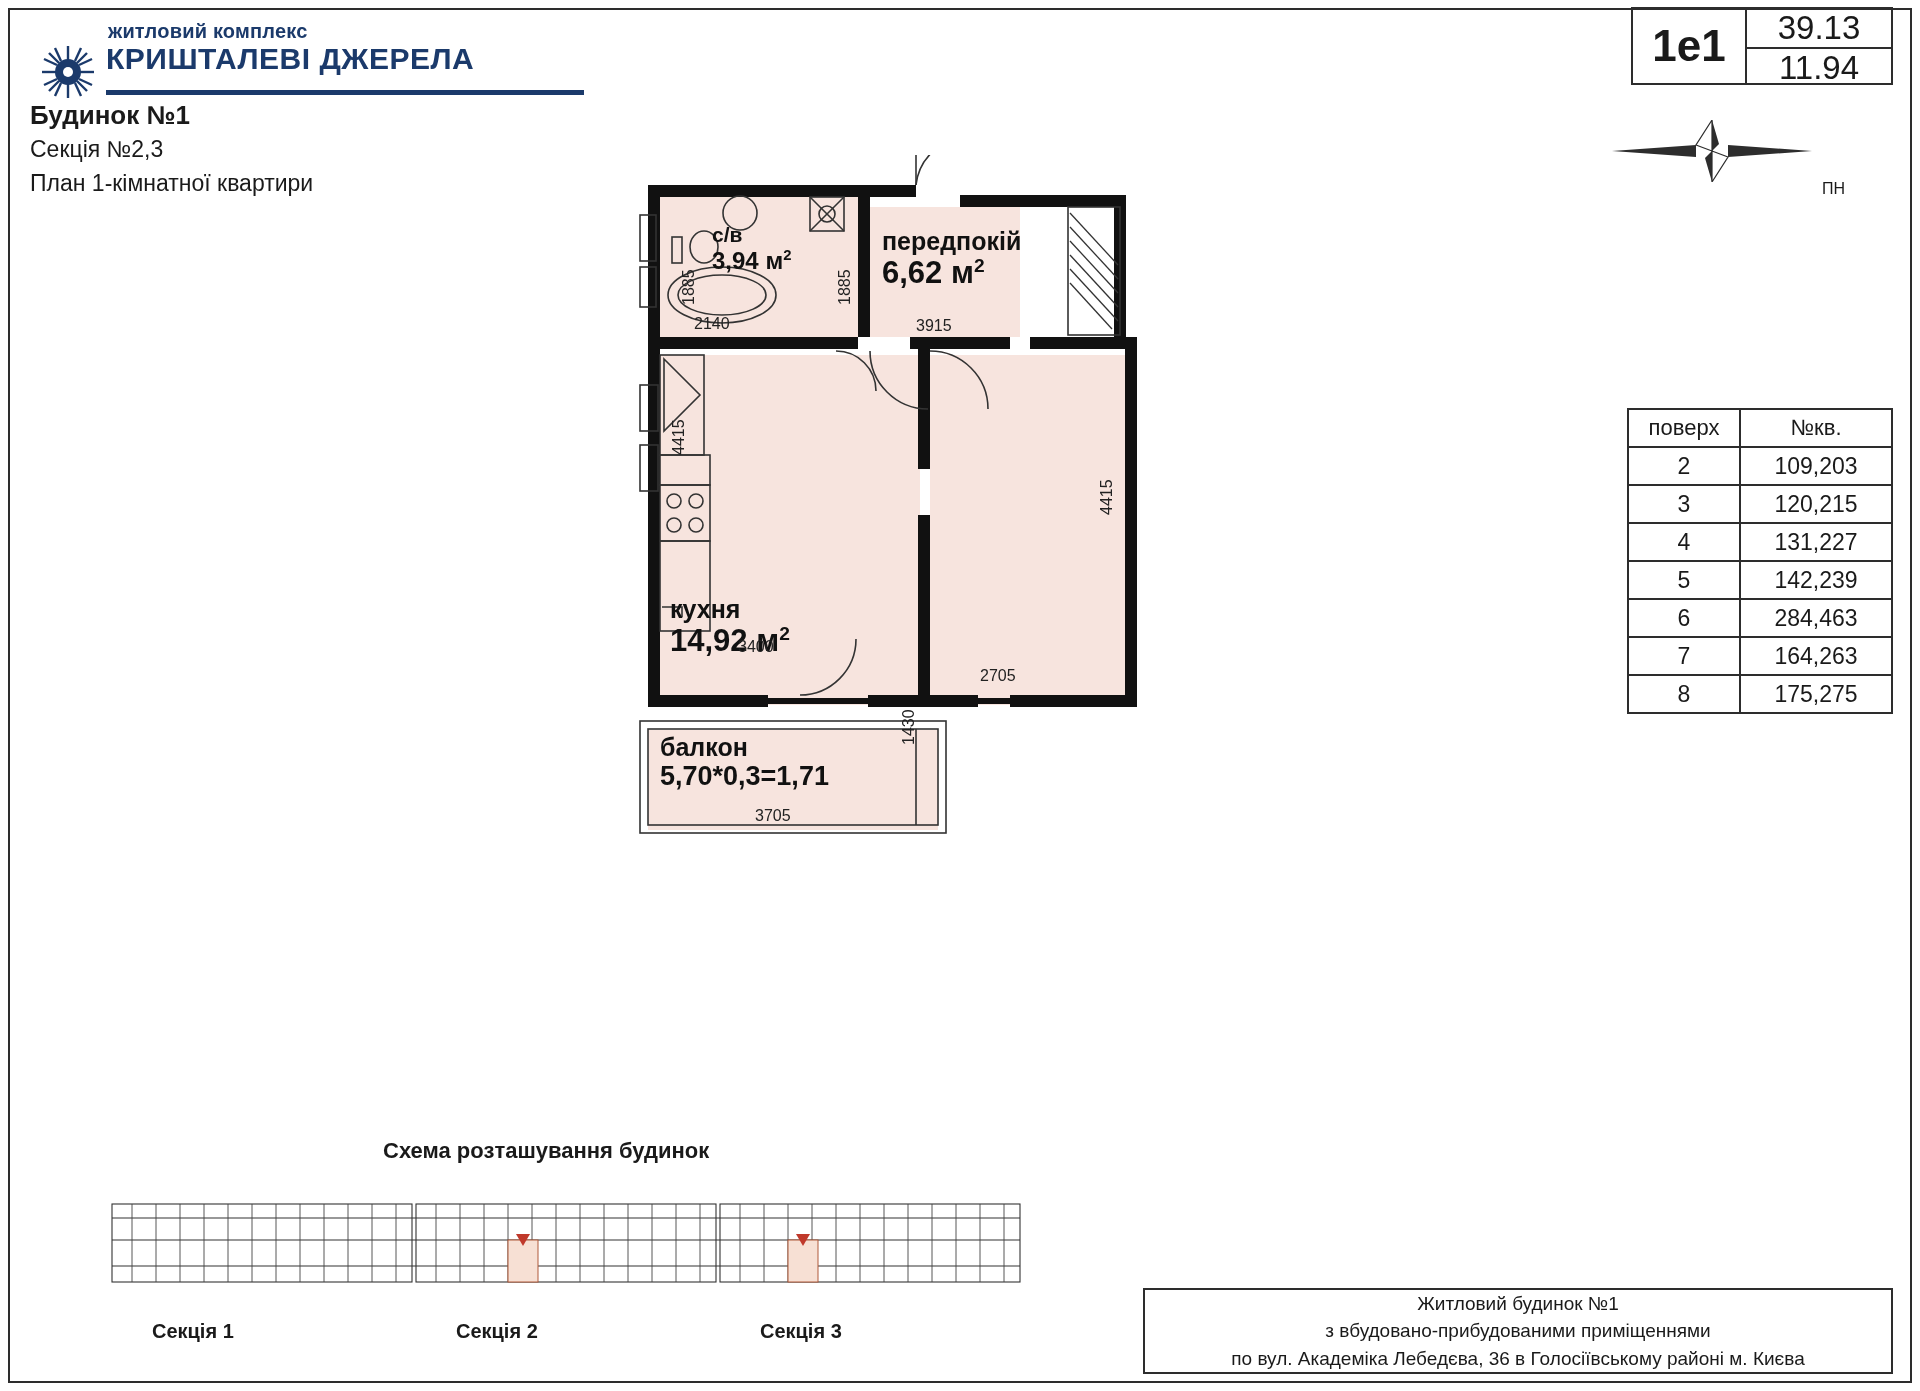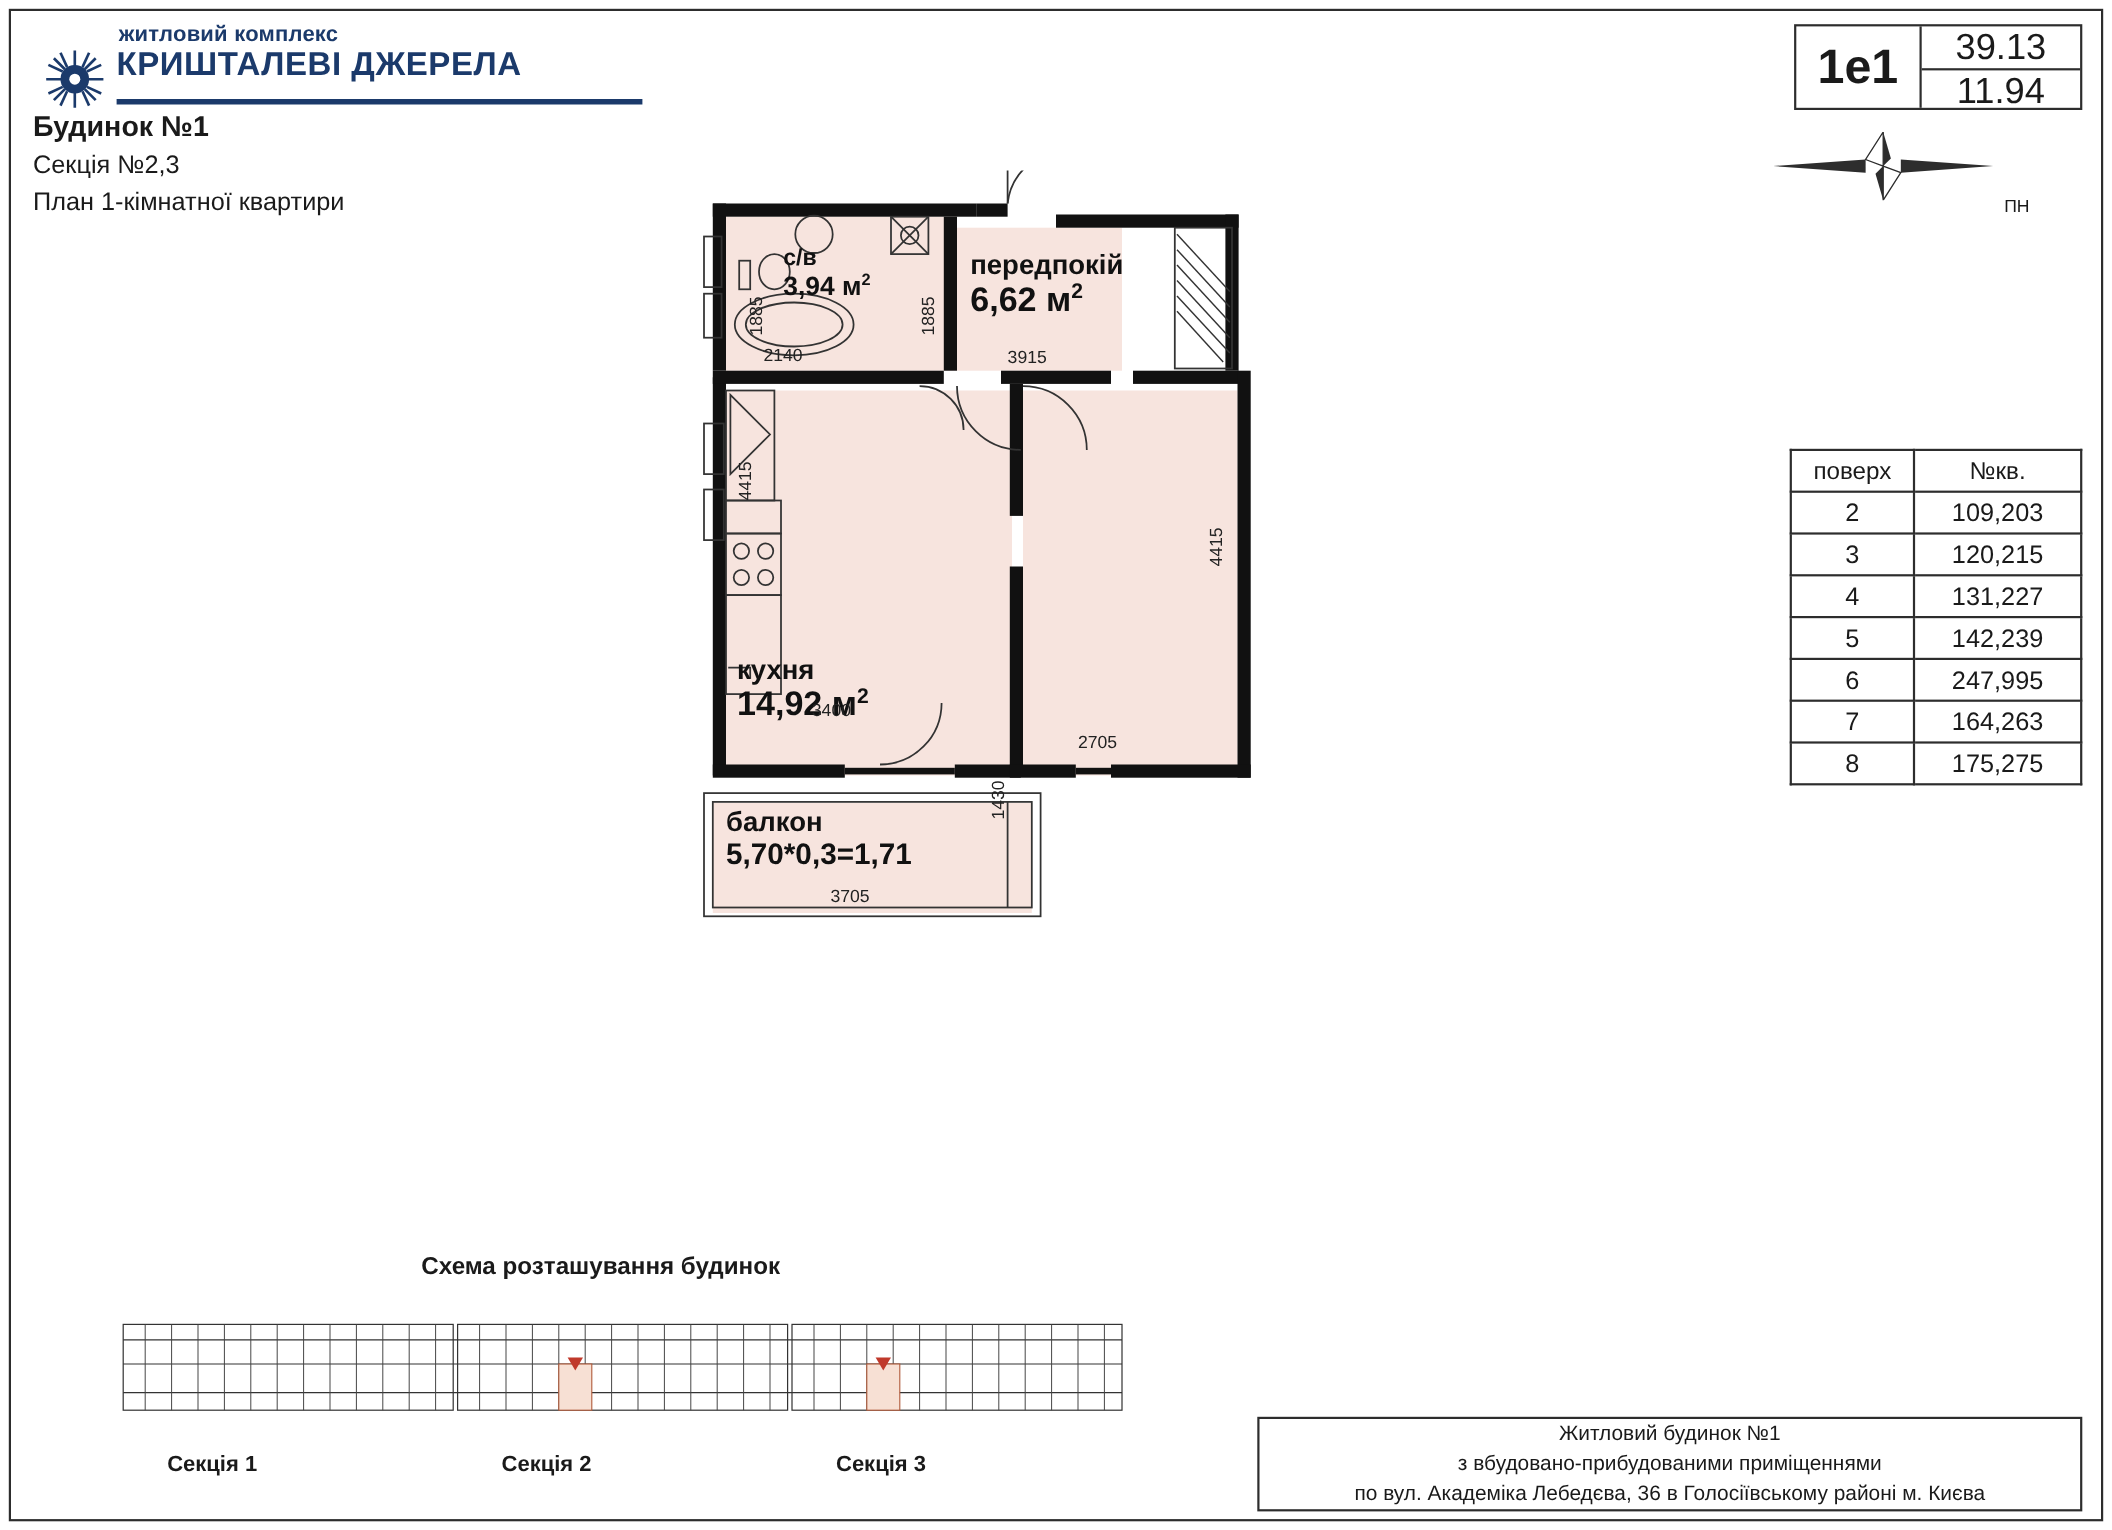--- a/index.html
+++ b/index.html
@@ -72,21 +72,21 @@
   }
   .title-plan {
     position: absolute;
     left: 30px; top: 170px;
     font-size: 23px;
   }
 
   
   .badge {
     position: absolute;
-    left: 1631px; top: 22px;
+    left: 1631px; top: 7px;
     width: 262px; height: 78px;
     border: 2px solid #2d2d2d;
     box-sizing: border-box;
     display: flex;
   }
   .badge-code {
     width: 112px;
     display: flex;
     align-items: center;
     justify-content: center;
@@ -285,21 +285,21 @@
   <tr>
     <td>4</td>
     <td>131,227</td>
   </tr>
   <tr>
     <td>5</td>
     <td>142,239</td>
   </tr>
   <tr>
     <td>6</td>
-    <td>247,995</td>
+    <td>284,463</td>
   </tr>
   <tr>
     <td>7</td>
     <td>164,263</td>
   </tr>
   <tr>
     <td>8</td>
     <td>175,275</td>
   </tr>
 </tbody>

